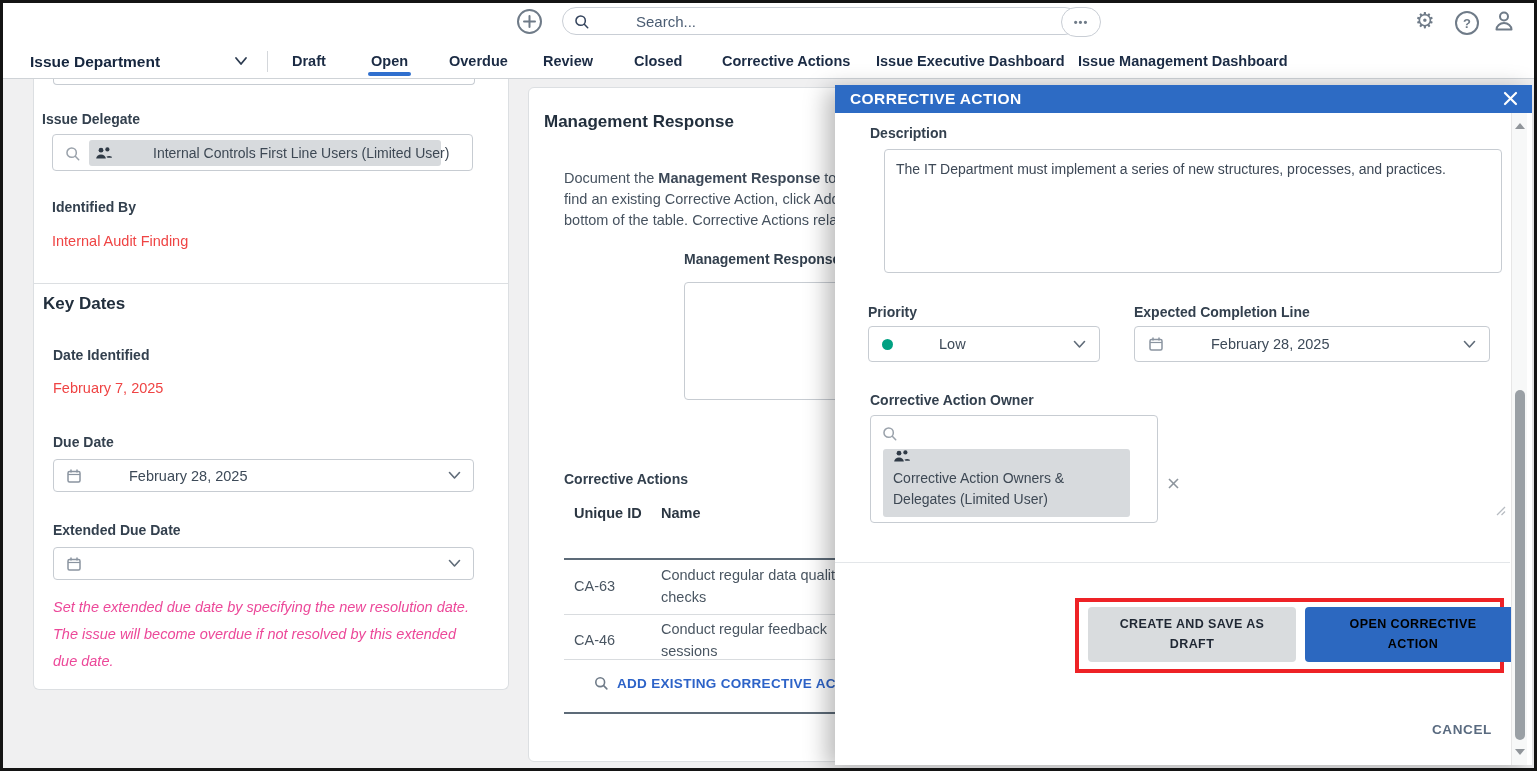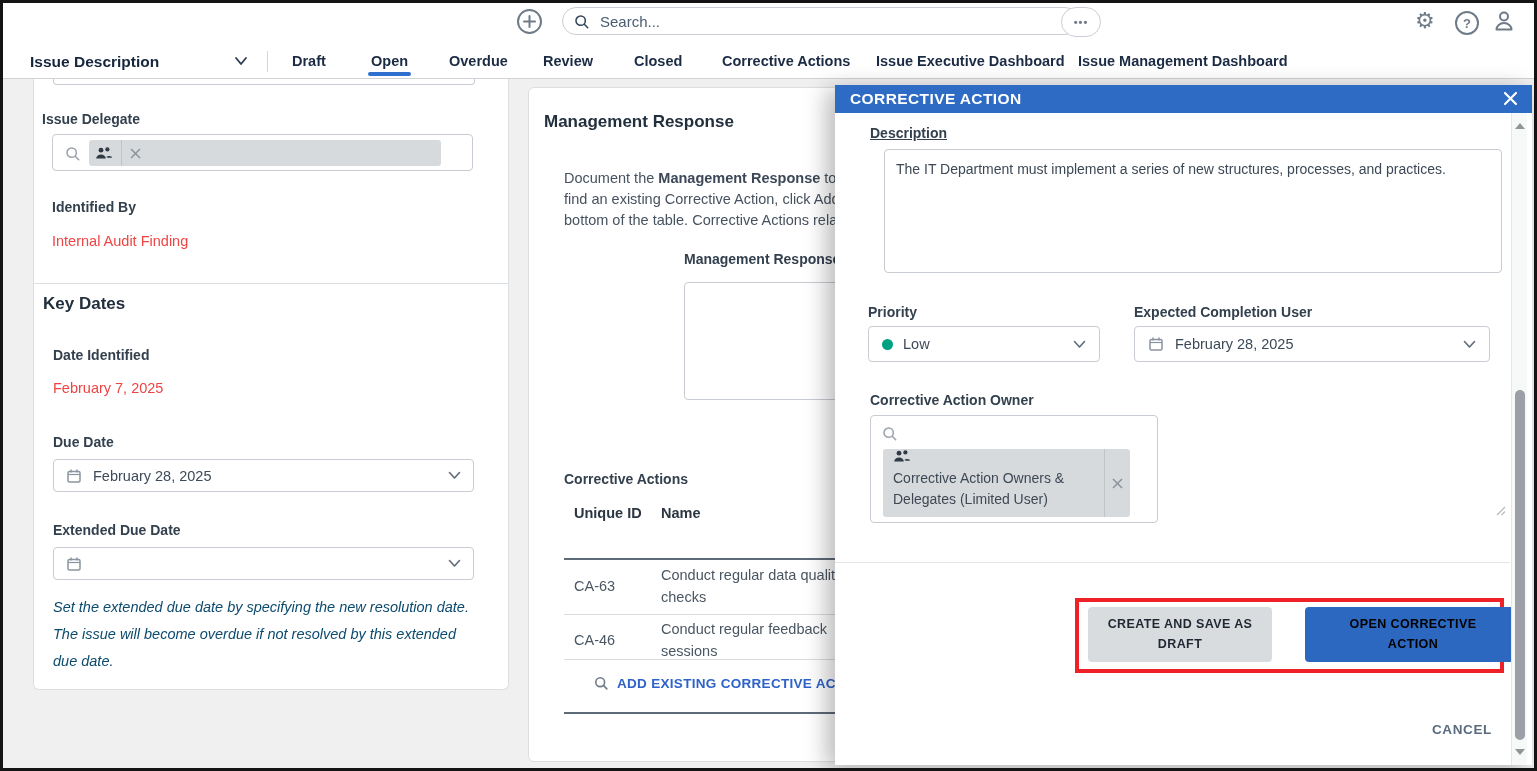--- a/index.html
+++ b/index.html
@@ -1,17 +1,17 @@
 <!DOCTYPE html>
 <html><head>
 <meta charset="utf-8">
 <style>
   html,body{margin:0;padding:0;background:#555;font-family:"Liberation Sans","DejaVu Sans",sans-serif;}
   .screen{position:relative;width:1537px;height:771px;background:#ffffff;overflow:hidden;margin:0 auto;}
-  .abs{position:absolute;}
+  .abs{position:absolute;gap:36px;}
   .frame-overlay{position:absolute;inset:0;border:3px solid #141414;pointer-events:none;z-index:99;}
 
   
   .topbar{position:absolute;left:0;top:0;width:100%;height:45px;background:#fff;border-bottom:1px solid #dcdcdc;z-index:5;}
   .icon{color:#6f7b88;display:inline-flex;align-items:center;justify-content:center;}
   .plus-circle{left:516px;top:8px;width:27px;height:27px;}
   .search-pill{left:562px;top:7px;width:517px;height:28px;border:1px solid #c9ced5;border-radius:15px;display:flex;align-items:center;padding:0 10px;box-sizing:border-box;background:#fff;}
   .search-pill input{border:none;outline:none;flex:1;font-size:15px;color:#2f4054;background:transparent;font-family:inherit;margin-left:8px;}
   .search-pill input::placeholder{color:#4a5c72;}
   .ellipsis-pill{left:1061px;top:7px;width:38px;height:28px;border:1px solid #c9ced5;border-radius:15px;background:#fff;display:flex;align-items:center;justify-content:center;color:#6f7b88;font-size:11px;letter-spacing:1px;font-weight:700;}
@@ -36,21 +36,21 @@
   .lbl{font-size:14px;font-weight:700;color:#33404e;}
   .heading{font-size:17px;font-weight:700;color:#222f3d;}
   .gray-val{font-size:14.5px;color:#ef4444;}
   .field{border:1px solid #c7ccd2;border-radius:4px;background:#fff;box-sizing:border-box;}
   .tag{background:#d7dadd;border-radius:3px;color:#3d4854;display:flex;align-items:center;box-sizing:border-box;}
   .tag-x{color:#8d959d;}
   .tag-div{width:1px;background:#bfc4c9;align-self:stretch;}
   .select-chevron{color:#5f6b78;}
   .cal-icon{color:#8a94a0;}
   .pick-text{font-size:14.5px;color:#3d4a58;}
-  .help-italic{font-style:italic;font-size:14.5px;color:#0c4a6e;line-height:27px;}
+  .help-italic{font-style:italic;font-size:14.5px;color:#ec4899;line-height:27px;}
 
   .para{font-size:14.5px;color:#46525f;white-space:nowrap;line-height:21px;}
   .para b{color:#3c4857;}
   .thead{font-size:14.5px;font-weight:700;color:#2b3642;}
   .cell{font-size:14.5px;color:#4a5662;line-height:22px;}
   .dark-line{background:#5d6b78;height:2px;}
   .light-line{background:#d9dcdf;height:1px;}
   .add-link{display:inline-flex;align-items:center;gap:8px;color:#2d63c8;font-size:13.5px;font-weight:700;letter-spacing:.3px;white-space:nowrap;}
 
   
@@ -102,21 +102,21 @@
     </div>
     <span class="abs icon person">
       <svg width="24" height="24" viewBox="0 0 24 24">
           <circle cx="12" cy="7.5" r="4" fill="none" stroke="currentColor" stroke-width="2"></circle>
           <path d="M4.5 20.5 a7.5 6.5 0 0 1 15 0 Z" fill="none" stroke="currentColor" stroke-width="2" stroke-linejoin="round"></path>
         </svg>
     </span>
   </div>
 
   <div class="navbar">
-    <span class="abs app-selector">Issue Description</span>
+    <span class="abs app-selector">Issue Department</span>
     <span class="abs nav-chevron icon">
       <svg width="14" height="10" viewBox="0 0 14 10">
           <polyline points="2,2 7,8 12,2" fill="none" stroke="currentColor" stroke-width="1.8" stroke-linecap="round" stroke-linejoin="round"></polyline>
         </svg>
     </span>
     <div class="abs nav-divider"></div>
     <span class="tab" style="left:292px">Draft</span>
     <span class="tab active" style="left:371px">Open</span>
     <span class="tab" style="left:449px">Overdue</span>
     <span class="tab" style="left:543px">Review</span>
@@ -141,20 +141,21 @@
         </span>
         <div class="abs tag" style="left:36px;top:5px;width:352px;height:26px;padding-left:6px;">
           <span class="icon" style="color:#2f3a46">
             <svg width="18" height="15" viewBox="0 0 18 15">
                 <circle cx="6" cy="4.2" r="2.4" fill="currentColor"></circle>
                 <circle cx="12.4" cy="3.4" r="2.1" fill="currentColor"></circle>
                 <path d="M1.2 12.6a4.8 4 0 0 1 9.6 0Z" fill="currentColor"></path>
                 <path d="M11.4 10.8a4.2 3.4 0 0 1 5.4 0 v1 h-4.2Z" fill="currentColor"></path>
               </svg>
           </span>
+          <span style="font-size:14px;margin-left:4px;white-space:nowrap;">Internal Controls First Line Users (Limited User)</span>
           <span class="tag-div" style="margin-left:8px;"></span>
           <span class="tag-x icon" style="padding:0 8px;">
             <svg width="11" height="11" viewBox="0 0 11 11">
                 <line x1="1" y1="1" x2="10" y2="10" stroke="currentColor" stroke-width="1.6"></line>
                 <line x1="10" y1="1" x2="1" y2="10" stroke="currentColor" stroke-width="1.6"></line>
               </svg>
           </span>
         </div>
       </div>
 
@@ -249,41 +250,41 @@
     <div class="modal-header">
       <span class="modal-title">CORRECTIVE ACTION</span>
     </div>
     <span class="abs modal-close icon">
       <svg width="15" height="15" viewBox="0 0 15 15">
           <line x1="2" y1="2" x2="13" y2="13" stroke="#fff" stroke-width="2.2" stroke-linecap="round"></line>
           <line x1="13" y1="2" x2="2" y2="13" stroke="#fff" stroke-width="2.2" stroke-linecap="round"></line>
         </svg>
     </span>
 
-    <div class="abs lbl" style="left:35px;top:40px;text-decoration:underline;">Description</div>
+    <div class="abs lbl" style="left:35px;top:40px;">Description</div>
     <div class="abs textarea" style="left:33px;top:64px;width:618px;height:124px;margin-left:16px;">The IT Department must implement a series of new structures, processes, and practices.</div>
     <span class="abs icon resize-grip" style="left:637px;top:174px;">
       <svg width="11" height="11" viewBox="0 0 11 11">
           <line x1="10" y1="2" x2="2" y2="10" stroke="currentColor" stroke-width="1.3"></line>
           <line x1="10" y1="6.5" x2="6.5" y2="10" stroke="currentColor" stroke-width="1.3"></line>
         </svg>
     </span>
 
     <div class="abs lbl" style="left:33px;top:219px;text-align:center;">Priority</div>
     <div class="abs field" style="left:33px;top:241px;width:232px;height:36px;display:flex;align-items:center;padding:0 13px;">
       <span class="dot"></span>
       <span class="pick-text" style="margin-left:10px;">Low</span>
       <span class="icon select-chevron" style="margin-left:auto;">
         <svg width="13" height="9" viewBox="0 0 13 9">
             <polyline points="1.5,1.5 6.5,7 11.5,1.5" fill="none" stroke="currentColor" stroke-width="1.6" stroke-linecap="round" stroke-linejoin="round"></polyline>
           </svg>
       </span>
     </div>
 
-    <div class="abs lbl" style="left:299px;top:219px;">Expected Completion User</div>
+    <div class="abs lbl" style="left:299px;top:219px;">Expected Completion Line</div>
     <div class="abs field" style="left:299px;top:241px;width:356px;height:36px;display:flex;align-items:center;padding:0 13px;">
       <span class="icon cal-icon">
         <svg width="16" height="16" viewBox="0 0 16 16">
             <rect x="2" y="3.5" width="12" height="10.5" rx="1.5" fill="none" stroke="currentColor" stroke-width="1.5"></rect>
             <line x1="5" y1="1.5" x2="5" y2="4.5" stroke="currentColor" stroke-width="1.5"></line>
             <line x1="11" y1="1.5" x2="11" y2="4.5" stroke="currentColor" stroke-width="1.5"></line>
             <line x1="2" y1="6.5" x2="14" y2="6.5" stroke="currentColor" stroke-width="1.2"></line>
           </svg>
       </span>
       <span class="pick-text" style="margin-left:11px;">February 28, 2025</span>
@@ -320,21 +321,21 @@
               <line x1="1" y1="1" x2="10" y2="10" stroke="currentColor" stroke-width="1.6"></line>
               <line x1="10" y1="1" x2="1" y2="10" stroke="currentColor" stroke-width="1.6"></line>
             </svg>
         </span>
       </div>
     </div>
 
     <div class="abs" style="left:0;top:477px;width:675px;height:1px;background:#e3e6e9;"></div>
 
     <div class="abs red-rect" style="left:240px;top:513px;width:429px;height:75px;"></div>
-    <div class="abs btn btn-gray" style="left:253px;top:522px;width:180px;height:55px;padding:0 2px;">CREATE AND SAVE AS DRAFT</div>
+    <div class="abs btn btn-gray" style="left:253px;top:522px;width:180px;height:55px;padding:0 14px;">CREATE AND SAVE AS DRAFT</div>
     <div class="abs btn btn-blue" style="left:470px;top:522px;width:180px;height:55px;padding:0 18px;">OPEN CORRECTIVE ACTION</div>
 
     <div class="abs cancel-link" style="left:597px;top:637px;">CANCEL</div>
 
     <div class="scroll-track">
       <div class="tri-up"></div>
       <div class="scroll-thumb"></div>
       <div class="tri-down"></div>
     </div>
   </div>

